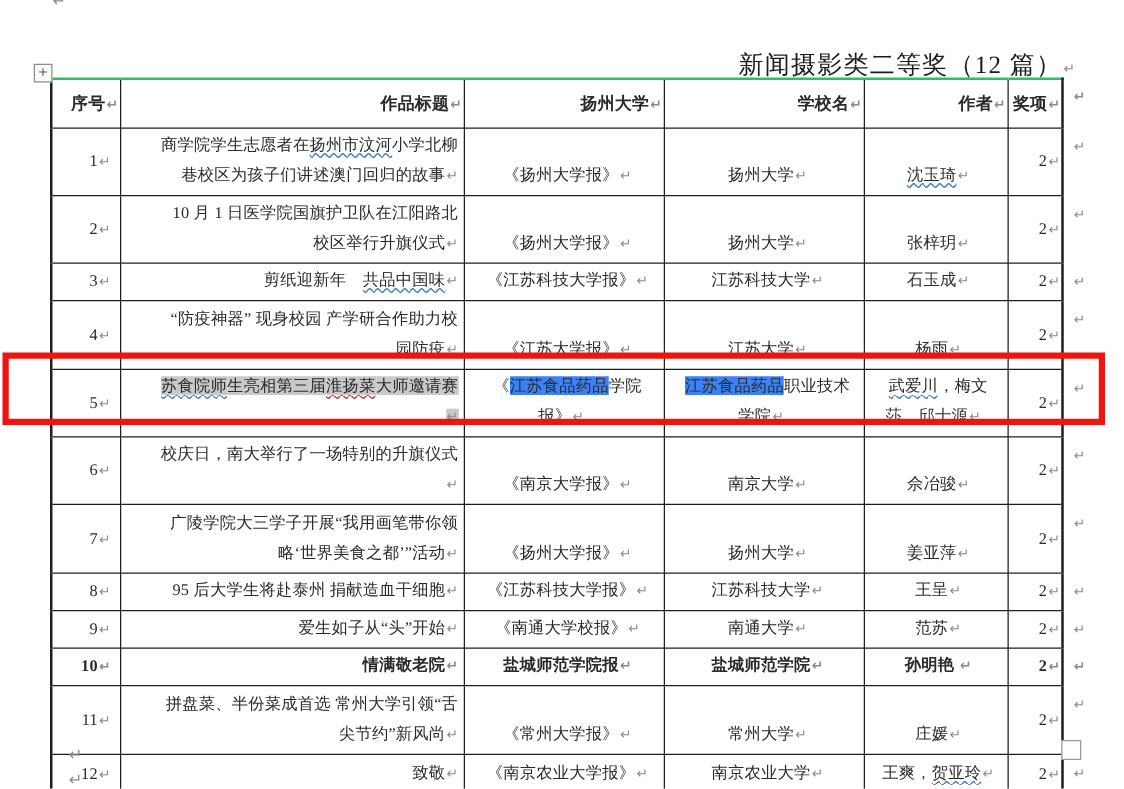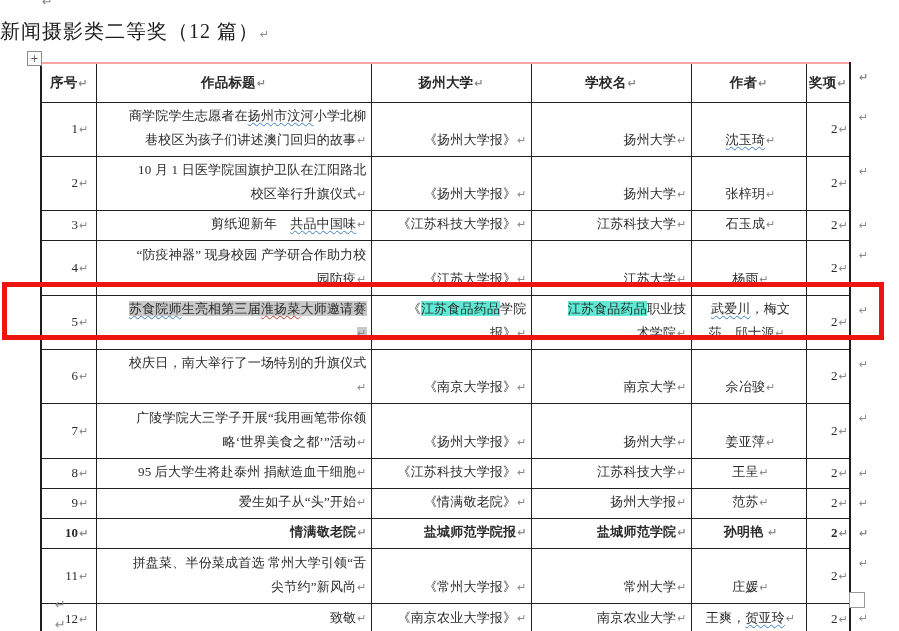--- a/index.html
+++ b/index.html
@@ -2,60 +2,60 @@
 <html><head>
 <meta charset="utf-8">
 <style>
   html,body { margin:0; padding:0; background:#ffffff; }
   .page {
     position:relative; width:899px; height:631px; overflow:hidden;
     background:#ffffff; color:#262626;
     font-family:"Liberation Serif","DejaVu Serif",serif;
   }
   .doc-title {
-    position:absolute; top:18px; left:0; width:860px; text-align:left;
+    position:absolute; top:38px; left:0; width:860px; text-align:right;
     font-size:20px; letter-spacing:1px; color:#1c1c1c; white-space:nowrap;
   }
   .mark, .run-mark {
     color:#8a8a8a; font-size:11px;
     font-family:"DejaVu Sans",sans-serif; letter-spacing:0; margin-left:1px;
   }
   .pm {
     position:absolute; color:#8a8a8a; font-size:13px;
     font-family:"DejaVu Sans",sans-serif;
   }
   table.award-table {
     position:absolute; left:40px; top:62px; width:843px;
     border-collapse:collapse; table-layout:fixed;
     font-size:13px; letter-spacing:0.2px; line-height:24px; color:#2a2a2a;
   }
   .award-table th, .award-table td { border:1px solid #1f1f1f; overflow:hidden; }
   .award-table th {
-    font-weight:bold; text-align:center; vertical-align:middle;
-    font-size:13.5px; height:36px; border-top:2px solid #fca5a5;
+    font-weight:bold; text-align:right; vertical-align:middle;
+    font-size:13.5px; height:36px; border-top:2px solid #22c55e;
   }
   .award-table .out { border:none !important; vertical-align:top; text-align:left; padding:2px 0 0 7px; }
   .award-table .c0, .award-table .h0 { border-left:2px solid #1f1f1f; }
   .award-table .c5, .award-table .h5 { border-right:2px solid #1f1f1f; }
   .award-table tbody tr:last-child td { border-bottom:3px solid #0c4a6e; }
   .award-table tbody tr:last-child td.out { border:none !important; }
   td.c0 { text-align:right; vertical-align:middle; padding:0 7px 0 0; }
   td.c1 { vertical-align:bottom; text-align:right; padding:1px 4px 3px 22px; text-indent:10px; }
-  td.c2, td.c3 { vertical-align:bottom; text-align:right; padding:1px 4px 3px 14px; text-indent:10px; }
+  td.c2, td.c3 { vertical-align:bottom; text-align:center; padding:1px 4px 3px 0; text-indent:10px; }
   td.c4 { vertical-align:bottom; text-align:center; padding:1px 10px 3px 6px; text-indent:8px; }
   td.c5 { vertical-align:middle; text-align:right; padding:0 1px 0 0; }
   .run-wavy-blue {
     text-decoration-line:underline; text-decoration-style:wavy;
     text-decoration-color:#3f7fc4; text-decoration-thickness:1px; text-underline-offset:2px;
   }
   .run-wavy-red {
     text-decoration-line:underline; text-decoration-style:wavy;
     text-decoration-color:#c23a2b; text-decoration-thickness:1px; text-underline-offset:2px;
   }
-  .run-hl  { background:#5eead4; }
+  .run-hl  { background:#3b82f6; }
   .run-sel { background:#c9c9c9; }
   .red-box {
     position:absolute; left:2px; top:282px; width:872px; height:48px;
     border:5px solid #ee1511; pointer-events:none; background:transparent;
   }
   .move-handle {
     position:absolute; left:27px; top:51px; width:13px; height:13px;
     border:1px solid #8c8c8c; background:#fbfbfb; z-index:3;
     display:flex; align-items:center; justify-content:center;
     font-size:10px; line-height:10px; color:#555;
@@ -171,22 +171,22 @@
           <td class="c1"><span>95 后大学生将赴泰州 捐献造血干细胞</span><span class="run-mark">↵</span></td>
           <td class="c2"><span>《江苏科技大学报》</span><span class="run-mark">↵</span></td>
           <td class="c3"><span>江苏科技大学</span><span class="run-mark">↵</span></td>
           <td class="c4"><span>王呈</span><span class="run-mark">↵</span></td>
           <td class="c5"><span>2</span><span class="mark">↵</span></td>
           <td class="out"><span class="mark">↵</span></td>
         </tr>
         <tr style="height: 29px;">
           <td class="c0"><span>9</span><span class="mark">↵</span></td>
           <td class="c1"><span>爱生如子从“头”开始</span><span class="run-mark">↵</span></td>
-          <td class="c2"><span>《情满敬老院》</span><span class="run-mark">↵</span></td>
-          <td class="c3"><span>扬州大学报</span><span class="run-mark">↵</span></td>
+          <td class="c2"><span>《南通大学校报》</span><span class="run-mark">↵</span></td>
+          <td class="c3"><span>南通大学</span><span class="run-mark">↵</span></td>
           <td class="c4"><span>范苏</span><span class="run-mark">↵</span></td>
           <td class="c5"><span>2</span><span class="mark">↵</span></td>
           <td class="out"><span class="mark">↵</span></td>
         </tr>
         <tr style="height: 29px; font-weight: bold;">
           <td class="c0"><span>10</span><span class="mark">↵</span></td>
           <td class="c1"><span>情满敬老院</span><span class="run-mark">↵</span></td>
           <td class="c2"><span>盐城师范学院报</span><span class="run-mark">↵</span></td>
           <td class="c3"><span>盐城师范学院</span><span class="run-mark">↵</span></td>
           <td class="c4"><span>孙明艳 </span><span class="run-mark">↵</span></td>

